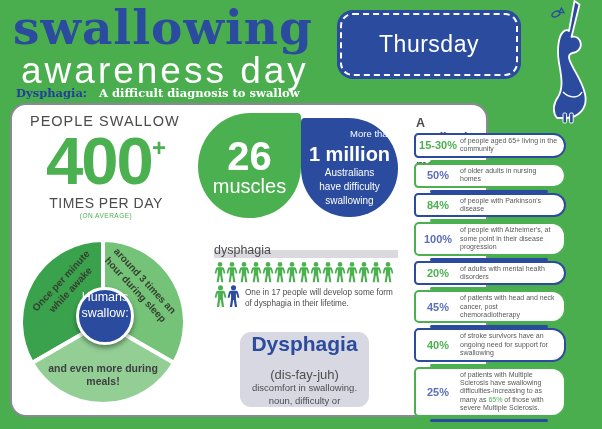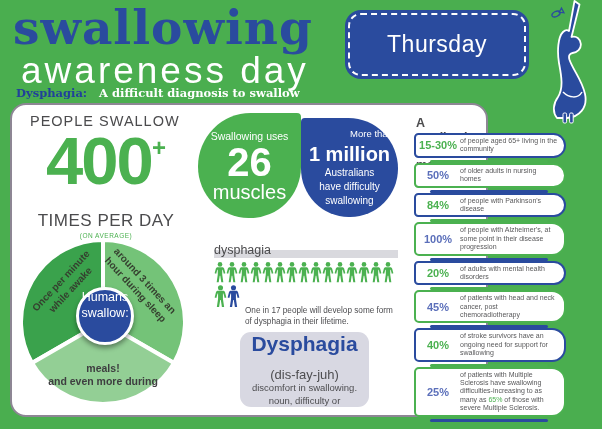--- a/index.html
+++ b/index.html
@@ -19,38 +19,38 @@
     position:absolute; left:15px; top:50px;
     font-size:37px; color:#fff; letter-spacing:3px; font-weight:400;margin-left:6px;
   }
   .tagline {
     position:absolute; left:16px; top:86px;
     font-family:"DejaVu Serif","Liberation Serif",serif;
     font-weight:700; font-size:11.5px; color:#fff;
   }
   .tagline .tag-blue { color:#21409a; margin-right:12px; }
   .date-box {
-    position:absolute; left:348px; top:13px; width:178px; height:63px;
+    position:absolute; left:340px; top:13px; width:178px; height:63px;
     background:#2a4b9e; border:2px dashed #fff; border-radius:13px;
     box-shadow:0 0 0 3px #2a4b9e;
     display:flex; flex-direction:row; justify-content:center; align-items:center;
     color:#fff; font-size:23px; line-height:1.22; letter-spacing:0.5px;
   }
   .pelican { position:absolute; left:541px; top:0px; z-index:6; }
   
   .card {
     position:absolute; left:10px; top:103px; width:478px; height:314px;
     background:#fff; border:2px solid #8d8694; border-radius:16px;
   }
   
   .people-block { position:absolute; left:16px; top:8px; width:156px; text-align:center; }
   .people-label { font-size:14.5px; color:#4b4b4d; letter-spacing:1px; text-align:left; padding-left:2px; }
   .big-number { font-size:67px; font-weight:700; color:#4bb150; line-height:0.95; letter-spacing:-2px; }
   .big-number sup { font-size:24px; letter-spacing:0; vertical-align:28px; }
-  .times-label { font-size:17px; color:#4b4b4d; letter-spacing:0.5px; margin-top:18px; }
+  .times-label { font-size:14px; color:#4b4b4d; letter-spacing:0.5px; margin-top:2px; }
   .avg-note { font-size:6.5px; color:#4bb150; margin-top:1px; letter-spacing:0.5px; }
   
   .drop { position:absolute; color:#fff; text-align:center; display:flex; flex-direction:column; justify-content:center; }
   .drop-green {
     left:186px; top:8px; width:103px; height:105px; background:#4bb150;
     border-radius:52% 4% 50% 50%;
   }
   .drop-blue {
     left:289px; top:13px; width:97px; height:99px; background:#2a4b9e;
     border-radius:4% 52% 50% 50%;
@@ -78,21 +78,21 @@
     display:flex; flex-direction:column; justify-content:flex-start; align-items:center;
     color:#fff; font-size:12.5px; line-height:1.25; z-index:2;
   }
   
   .dys-mini { position:absolute; left:202px; top:138px; width:186px; }
   .dys-labelbar { position:relative; height:16px; }
   .dys-bar { position:absolute; left:0; right:2px; bottom:1px; height:8px; background:#d9d9de; }
   .dys-label { position:relative; z-index:1; font-size:12.5px; color:#4b4b4d; }
   .fig-row1 { display:flex; margin-top:3px; }
   .fig-row2 { display:flex; margin-top:2px; align-items:flex-start; }
-  .fig-caption { font-size:8.2px; color:#4d4d50; line-height:1.35; margin-left:5px; margin-top:20px; white-space:nowrap; }
+  .fig-caption { font-size:8.2px; color:#4d4d50; line-height:1.35; margin-left:5px; margin-top:2px; white-space:nowrap; }
   
   .def-box {
     position:absolute; left:228px; top:227px; width:129px; height:75px;
     background:#d8d8e2; border-radius:11px; text-align:center;
     display:flex; flex-direction:column; justify-content:center;
   }
   .def-word { font-size:21px; font-weight:700; color:#2a4b9e; line-height:1.1; }
   .def-pron { font-size:13px; color:#4d4d50; margin-top:12px; }
   .def-line { font-size:9.5px; color:#4d4d50; line-height:1.3; }
   
@@ -164,21 +164,20 @@
   <div class="card">
 
     <div class="people-block">
       <div class="people-label">PEOPLE SWALLOW</div>
       <div class="big-number"><span>400</span><sup>+</sup></div>
       <div class="times-label">TIMES PER DAY</div>
       <div class="avg-note">(ON AVERAGE)</div>
     </div>
 
     <div class="drop drop-green">
-      <div class="drop-small">Swallowing uses</div>
       <div class="drop-number">26</div>
       <div class="drop-sub">muscles</div>
     </div>
 
     <div class="drop drop-blue">
       <div class="drop-small">More than</div>
       <div class="drop-number">1 million</div>
       <div class="drop-line">Australians</div>
       <div class="drop-line">have difficulty</div>
       <div class="drop-line">swallowing</div>
@@ -196,22 +195,22 @@
       </div>
     <div class="pie-label pl0">
           <div>Once per minute</div>
           <div>while awake</div>
         </div>
         <div class="pie-label pl1">
           <div>around 3 times an</div>
           <div>hour during sleep</div>
         </div>
         <div class="pie-label pl2">
+          <div>and even more during</div>
           <div>meals!</div>
-          <div>and even more during</div>
         </div>
       </div>
 
     <div class="dys-mini">
       <div class="dys-labelbar">
         <div class="dys-bar"></div>
         <div class="dys-label">dysphagia</div>
       </div>
       <div class="fig-row1" id="fig-row1">
           <svg viewBox="0 0 20 36" width="12" height="21" fill="#4bb150">

